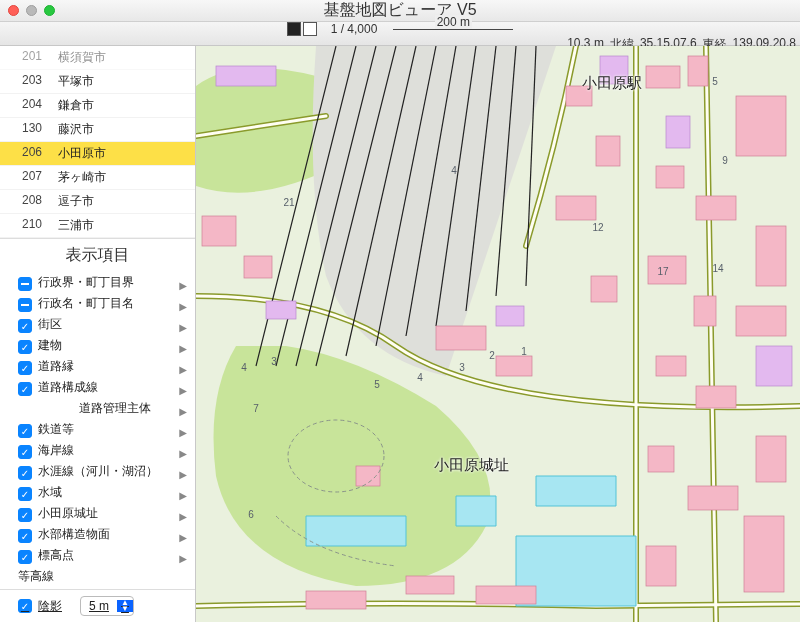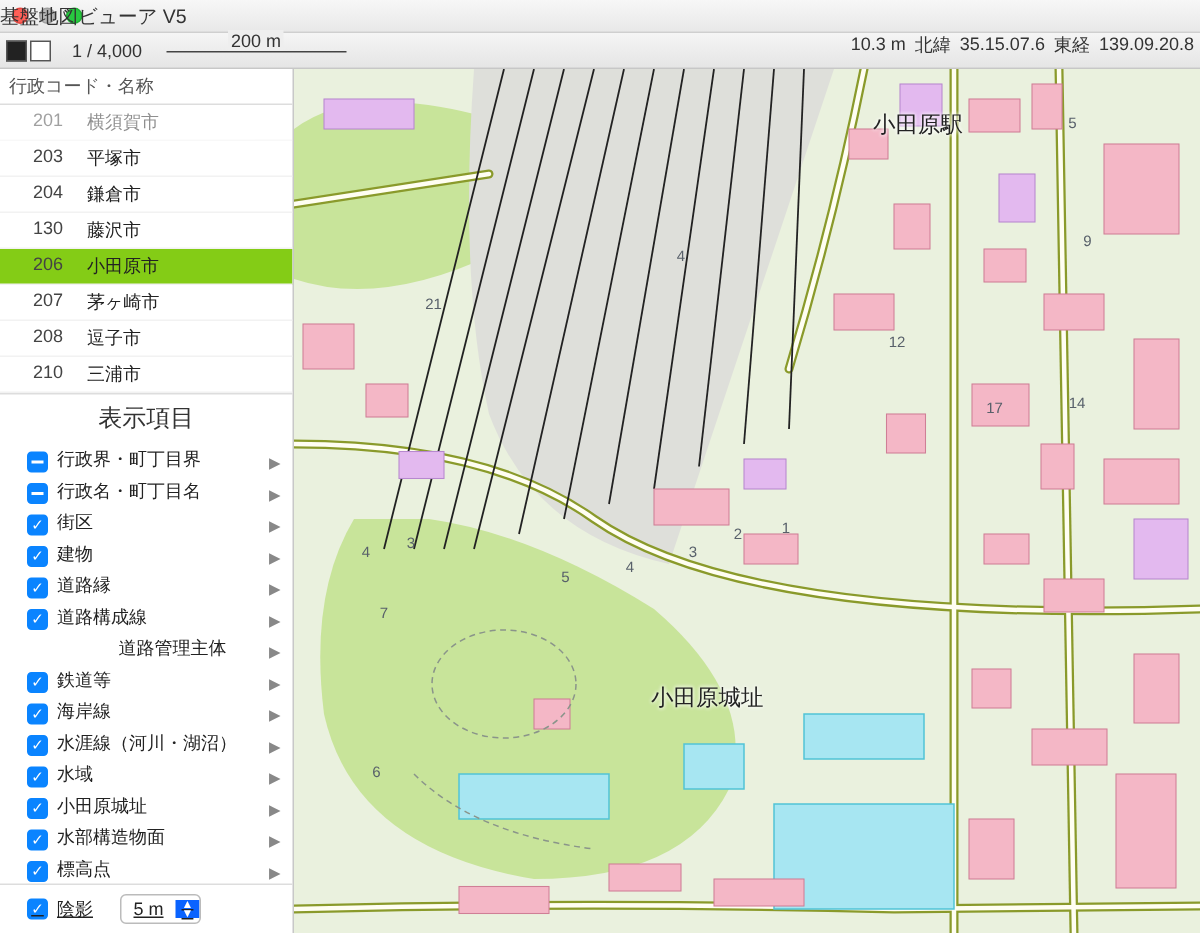--- a/index.html
+++ b/index.html
@@ -3,36 +3,36 @@
 <meta charset="utf-8">
 <style>
   * { box-sizing: border-box; margin: 0; padding: 0; font-family: "Hiragino Kaku Gothic ProN", "Helvetica Neue", Arial, sans-serif; }
   body { width: 800px; height: 622px; overflow: hidden; background: #ececec; }
   .titlebar { height: 22px; background: linear-gradient(#f7f7f7,#e8e8e8); border-bottom: 1px solid #cfcfcf; display: flex; align-items: center; position: relative; }
   .traffic { display: flex; gap: 7px; padding-left: 8px; }
   .traffic span { width: 11px; height: 11px; border-radius: 50%; display: inline-block; }
   .red    { background: #ff5f57; border:1px solid #e2463f; }
   .yellow { background: #b9b9b9; border:1px solid #9f9f9f; }
   .green  { background: #28c840; border:1px solid #1db233; }
-  .title  { position: absolute; left: 0; right: 0; text-align: left; font-size: 13px; color:#333; }
-  .toolbar { height: 24px; background: linear-gradient(#f5f5f5,#e5e5e5); border-bottom:1px solid #c7c7c7; display:flex; font-size:12px; color:#333; padding:0 4px 0 4px; }
+  .title  { position: absolute; left: 0; right: 0; text-align: center; font-size: 16px; color:#333; }
+  .toolbar { height: 24px; background: linear-gradient(#f5f5f5,#e5e5e5); border-bottom:1px solid #c7c7c7; display:flex; align-items:center; font-size:12px; color:#333; padding:0 4px 0 4px;flex-direction:column; }
   .tb-left { display:flex; align-items:center; gap:2px; }
   .icon-box { width:14px; height:14px; border:1px solid #555; background:#fff; }
   .icon-box.filled { background:#222; }
   .scale-text { margin-left:12px; }
   .scale-line { width:120px; text-align:center; position:relative; margin-left:14px; }
   .scale-line::before { content:""; position:absolute; left:0; right:0; top:50%; border-top:1px solid #444; }
   .scale-line span { position:relative; top:-7px; background:#eee; padding:0 2px;}
   .tb-right { margin-left:auto; display:flex; gap:6px; }
   .content { display:flex; height:576px; }
   .sidebar { width:196px; background:#fff; border-right:1px solid #c8c8c8; display:flex; flex-direction:column; font-size:12px; color:#222; }
   .list-header { padding:3px 6px; color:#555; border-bottom:1px solid #ddd; }
   .city-list { overflow:hidden; }
   .city-row { display:flex; gap:6px; padding:3px 10px 3px 22px; border-bottom:1px solid #f2f2f2; cursor:pointer; }
-  .city-row.sel { background:#84cc16; }
+  .city-row.sel { background:#fde047; }
   .city-row.cut { opacity:0.5; }
   .code { color:#444; width:30px; }
   .section-header { text-align:center; font-size:16px; padding:6px 16px; color:#333; border-top:1px solid #ddd; }
   .layers { flex:1; overflow:auto; }
   .layer-row { display:flex; align-items:flex-end; padding:2px 6px 2px 18px; gap:6px; position:relative; }
   .layer-row .chev { position:absolute; right:8px; color:#888; font-size:10px; }
   .chk { width:14px; height:14px; border-radius:3px; border:1px solid #bbb; display:flex; align-items:center; justify-content:center; font-size:10px; color:#fff; flex:0 0 auto; }
   .chk.on { background:#0a84ff; border-color:#0a84ff; }
   .chk.mixed { background:#0a84ff; border-color:#0a84ff; }
   .chk.mixed::after { content:""; display:block; width:8px; border-top:2px solid #fff; }
@@ -69,21 +69,20 @@
     <span>10.3 m</span>
     <span>北緯</span>
     <span>35.15.07.6</span>
     <span>東経</span>
     <span>139.09.20.8</span>
   </div>
 </div>
 
 <div class="content">
   <div class="sidebar">
-    <div class="list-header">行政コード・名称</div>
     <div class="city-list">
         <div class="city-row cut">
           <span class="code">201</span>
           <span>横須賀市</span>
         </div>
         <div class="city-row">
           <span class="code">203</span>
           <span>平塚市</span>
         </div>
         <div class="city-row">

